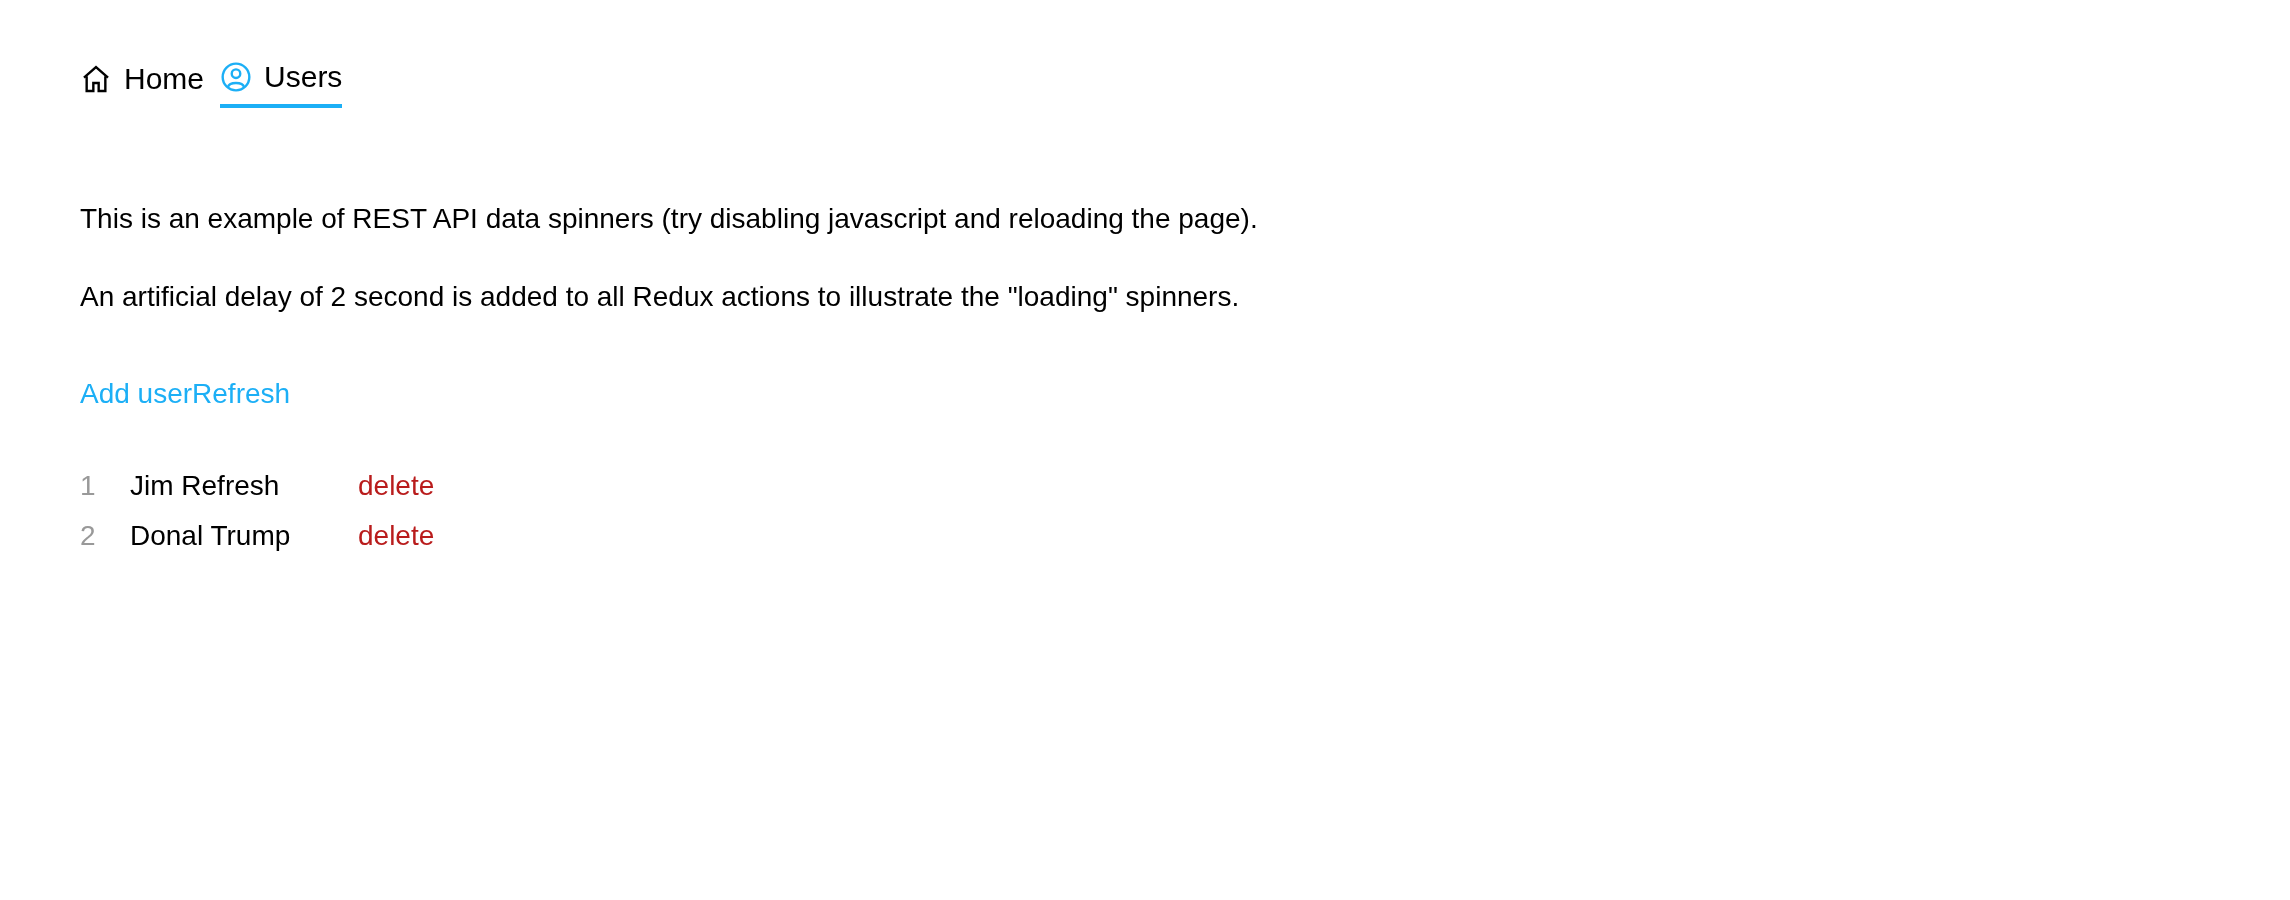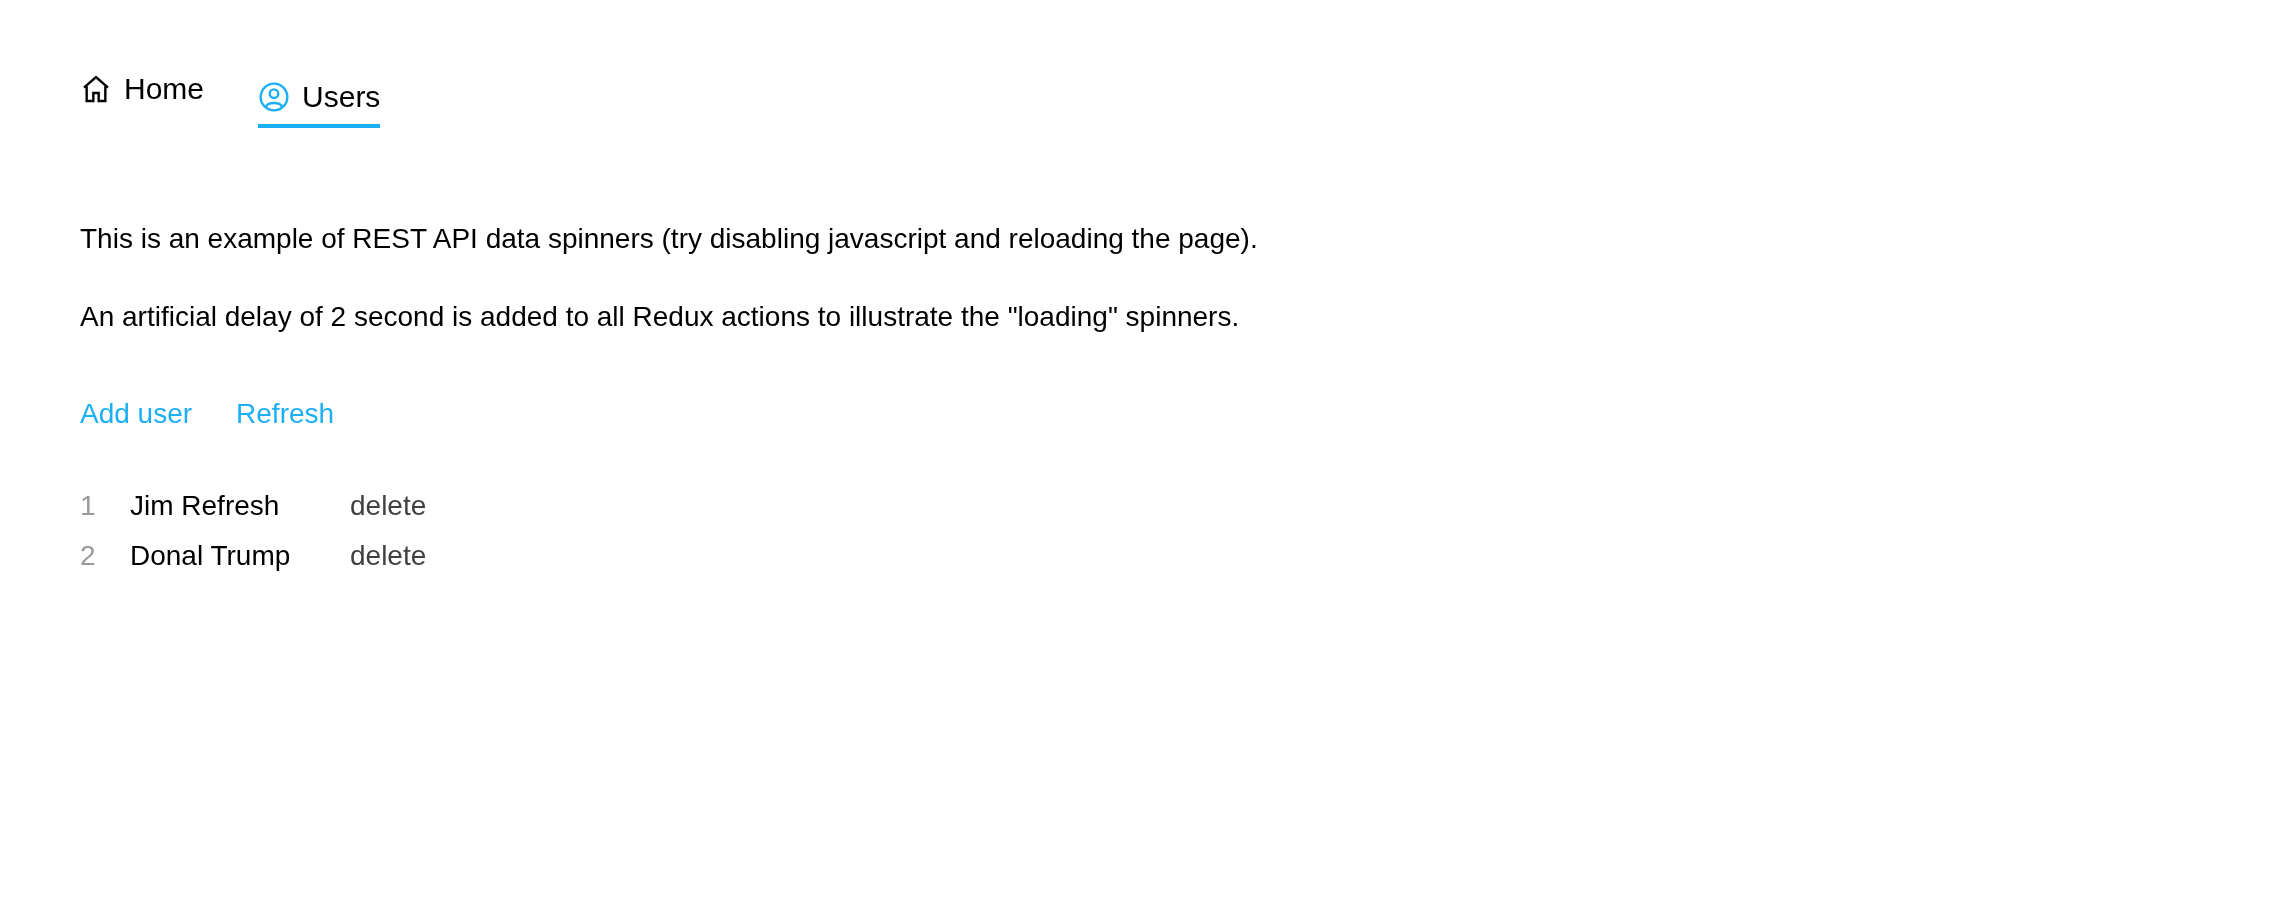--- a/index.html
+++ b/index.html
@@ -9,34 +9,33 @@
     }
     body {
       font-family: Arial, Helvetica, sans-serif;
       background: #ffffff;
       padding: 60px 80px;
       font-size: 28px;
       color: #000000;
     }
     .nav {
       display: flex;
-      gap: 54px;
+      gap: 16px;
       margin-bottom: 90px;
     }
     .nav-item {
       display: flex;
       align-items: center;
       gap: 12px;
       cursor: pointer;
       padding-bottom: 10px;
       font-size: 30px;
     }
     .nav-item.active {
       border-bottom: 4px solid #1caff6;
-      margin-top: 20px;
     }
     .nav-item.active .icon svg {
       stroke: #1caff6;
     }
     .icon {
       display: inline-flex;
       align-items: center;
       justify-content: center;
     }
     .icon svg {
@@ -45,21 +44,20 @@
       stroke: #000000;
       fill: none;
       stroke-width: 1.8;
     }
     .description {
       margin-bottom: 36px;
       line-height: 1.5;
     }
     .actions {
       display: flex;
-      gap: 44px;
       margin-top: 60px;
       margin-bottom: 60px;
     }
     .link-button {
       color: #1caff6;
       cursor: pointer;
       font-size: 28px;
     }
     .user-list {
       display: flex;
@@ -72,22 +70,23 @@
       font-size: 28px;
     }
     .user-id {
       color: #999999;
       width: 50px;
     }
     .user-name {
       width: 220px;
     }
     .delete-link {
-      color: #404040;
+      color: #b91c1c;
       cursor: pointer;
+      margin-left: 8px;
     }
   </style>
 </head>
 <body>
 
 <div class="nav">
   <div class="nav-item">
     <span class="icon">
       <svg viewBox="0 0 24 24">
         <path d="M3 11 L12 3 L21 11"></path>

